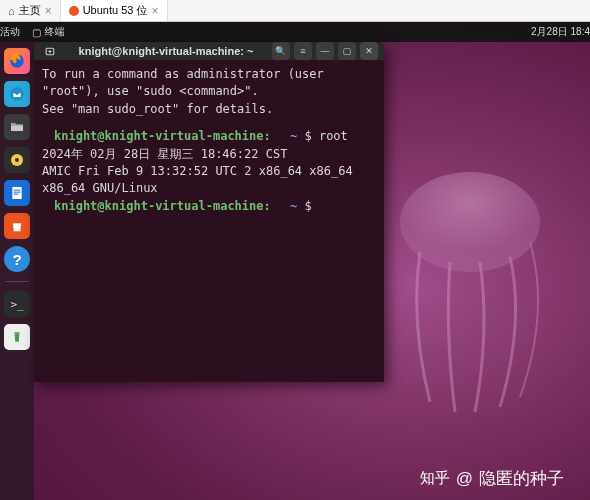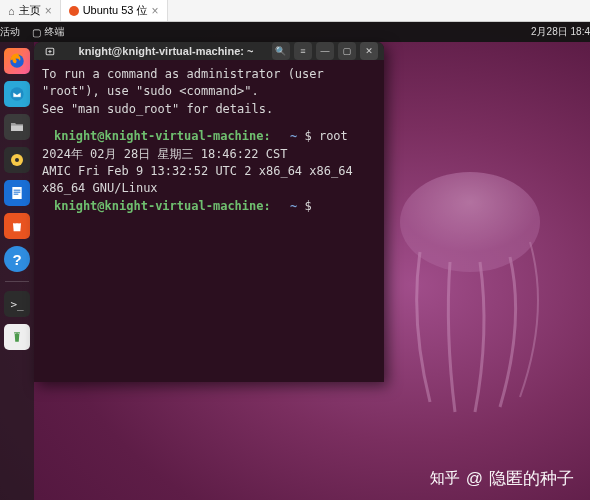--- a/index.html
+++ b/index.html
@@ -39,21 +39,21 @@
 .term-btns { display: flex; gap: 4px; }
 .term-btn { width: 18px; height: 18px; background: #3d3d3d; border-radius: 4px; color: #ccc; display: flex; align-items: center; justify-content: center; font-size: 9px; cursor: pointer; }
 .term-btn.close { background: #444; }
 .term-body { flex: 1; padding: 6px 8px; font-family: "DejaVu Sans Mono", monospace; font-size: 12px; line-height: 1.45; color: #d8d8d8; overflow: hidden; }
 .prompt { color: #6fbf6f; font-weight: bold; padding-left: 12px; }
 .prompt-sep { color: #d8d8d8; }
 .cmd { color: #d8d8d8; }
 .output { color: #d8d8d8; }
 
 
-.watermark { position: absolute; right: 16px; bottom: 10px; color: rgba(255,255,255,0.95); font-size: 17px; display: flex; align-items: center; gap: 6px; font-weight: 400; }
+.watermark { position: absolute; right: 26px; bottom: 10px; color: rgba(255,255,255,0.95); font-size: 17px; display: flex; align-items: center; gap: 6px; font-weight: 400; }
 .wm-logo { font-size: 15px; color: #fff; }
 </style>
 </head>
 <body>
 
 <div class="vm-tabs">
   <div class="vm-tab">
     <span class="home-icon">⌂</span>
     <span>主页</span>
     <span class="close">×</span>

